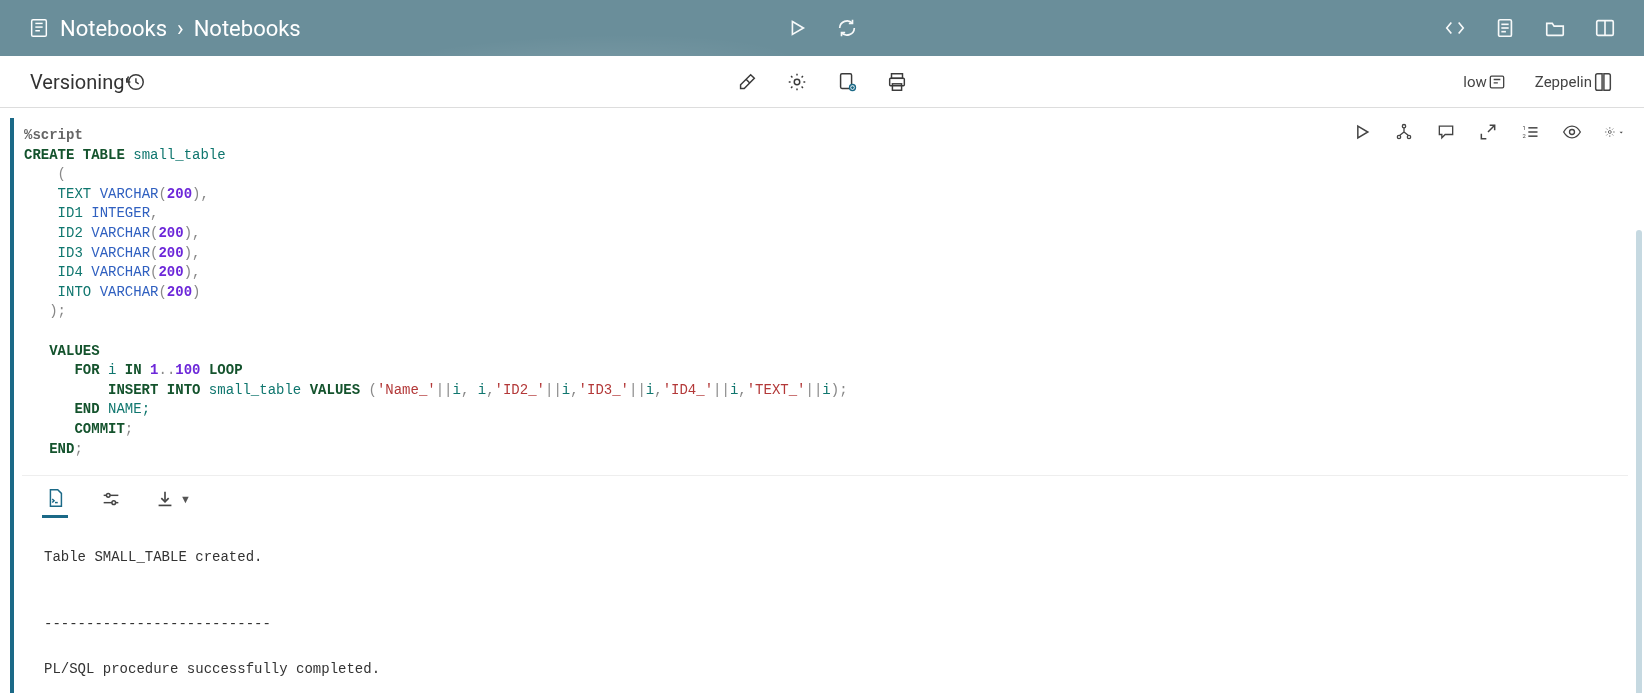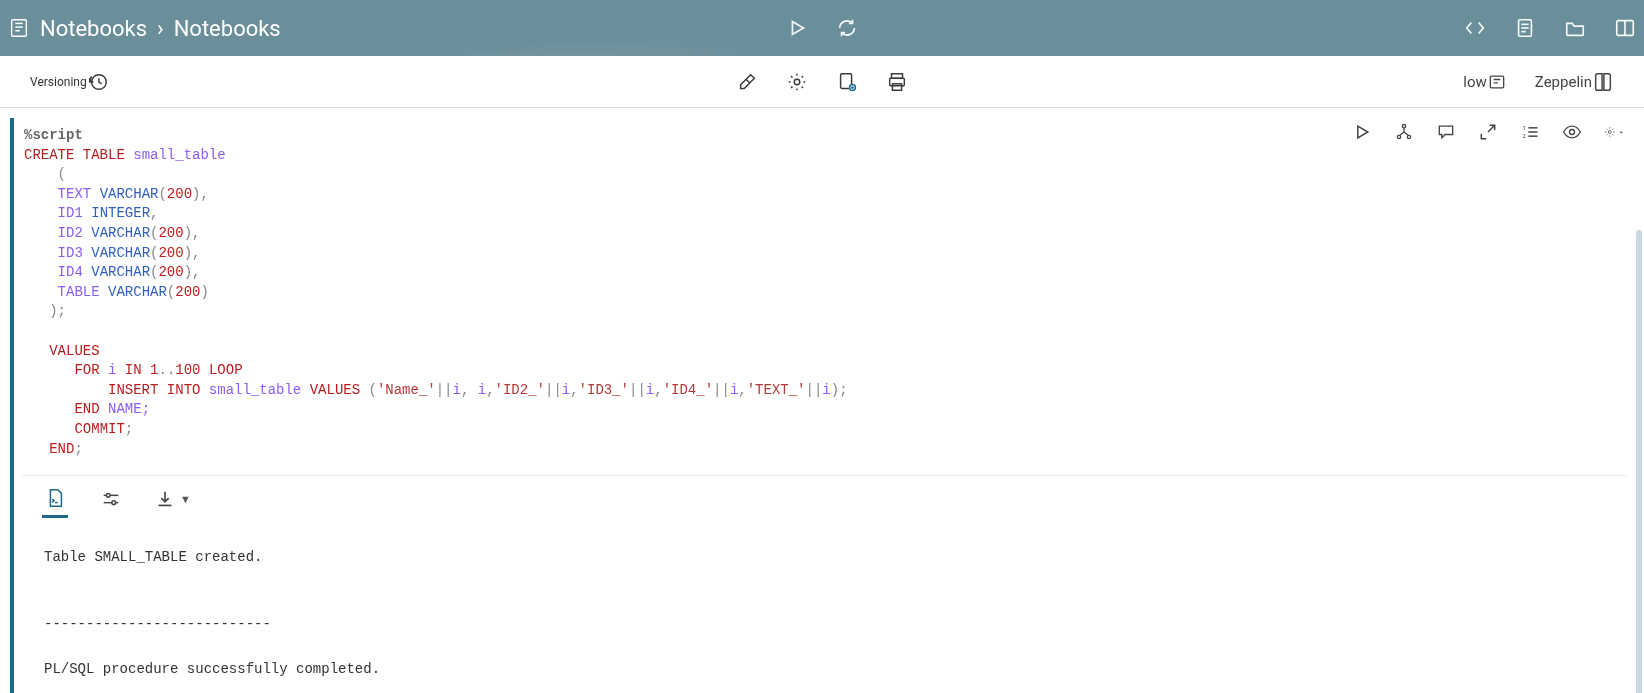--- a/index.html
+++ b/index.html
@@ -5,21 +5,21 @@
   * { box-sizing: border-box; margin: 0; padding: 0; }
   html, body { width: 1644px; height: 693px; font-family: -apple-system, BlinkMacSystemFont, "Segoe UI", Roboto, Arial, sans-serif; background: #fff; color: #333; overflow: hidden; }
   svg { display: block; }
 
   
   .header {
     height: 56px;
     background: #6a8e9a;
     display: flex;
     align-items: center;
-    padding: 0 8px;
+    padding: 0 28px;
     color: #fff;
     gap: 10px;
     position: relative;
   }
   .header::before {
     content: "";
     position: absolute;
     left: 320px; top: -50px;
     width: 800px; height: 200px;
     background: radial-gradient(ellipse 350px 60px at 30% 60%, rgba(255,255,255,0.12), transparent 70%),
@@ -37,21 +37,21 @@
   
   .subtoolbar {
     height:52px;
     background:#fff;
     border-bottom:1px solid #ddd;
     display:flex;
     align-items:center;
     padding:0 30px;
     gap:28px;
   }
-  .sub-left { display:flex; align-items:center; gap:0; font-size:12px; color:#333; }
+  .sub-left { display:flex; align-items:center; gap:0; font-size:20px; color:#333; }
   .sub-center { position:absolute; left:50%; transform:translateX(-50%); display:flex; gap:28px; }
   .sub-right { margin-left:auto; display:flex; align-items:center; gap:28px; font-size:15px; color:#444; }
   .tb-icon { width:22px; height:22px; color:#3a3a3a; cursor:pointer; }
   .sub-right-item { display:flex; align-items:center; cursor:pointer; }
 
   
   .notebook { padding: 10px 6px 10px 10px; }
   .cell { border-left:4px solid #1b6987; background:#fff; }
   .cell-inner { padding:4px 10px 4px 8px; position:relative; }
   .cell-topbar { position:absolute; right:14px; top:4px; display:flex; gap:22px; align-items:center; }
@@ -60,25 +60,25 @@
   
   pre.code {
     font-family: Consolas, "Courier New", monospace;
     font-size: 14px;
     line-height: 1.4;
     white-space: pre;
     color:#333;
     padding:4px 0 10px 2px;
   }
   .tok-dir { color:#666;font-weight:bold; }
-  .tok-kw { color:#b91c1c; }
+  .tok-kw { color:#14532d;font-weight:bold; }
   .tok-type { color:#3060c0; }
-  .tok-num { color:#b91c1c; }
+  .tok-num { color:#6d28d9;font-weight:bold; }
   .tok-str { color:#b33838; }
-  .tok-id  { color:#8b5cf6;margin-top:16px; }
+  .tok-id  { color:#0f766e;margin-top:16px; }
   .tok-punc{ color:#888; }
 
   
   .out-tabs { display:flex; gap:30px; align-items:center; padding:10px 20px 0 20px; border-top:1px solid #eee; margin-top:6px; }
   .out-tab { width:26px; height:32px; display:flex; align-items:center; justify-content:center; cursor:pointer; color:#444; padding-bottom:6px;}
   .out-tab.active { color:#1b6987; border-bottom:3px solid #1b6987; }
   .out-tab .caret { margin-left:4px; font-size:11px; color:#555;}
   .out-tab-wide { width:auto; display:flex; align-items:center; }
 
   
@@ -271,21 +271,21 @@
       </div>
 
 <pre class="code"><span class="tok-dir">%script</span>
 <span class="tok-kw">CREATE TABLE</span> <span class="tok-id">small_table</span>
     <span class="tok-punc">(</span>
     <span class="tok-id">TEXT</span> <span class="tok-type">VARCHAR</span><span class="tok-punc">(</span><span class="tok-num">200</span><span class="tok-punc">),</span>
     <span class="tok-id">ID1</span> <span class="tok-type">INTEGER</span><span class="tok-punc">,</span>
     <span class="tok-id">ID2</span> <span class="tok-type">VARCHAR</span><span class="tok-punc">(</span><span class="tok-num">200</span><span class="tok-punc">),</span>
     <span class="tok-id">ID3</span> <span class="tok-type">VARCHAR</span><span class="tok-punc">(</span><span class="tok-num">200</span><span class="tok-punc">),</span>
     <span class="tok-id">ID4</span> <span class="tok-type">VARCHAR</span><span class="tok-punc">(</span><span class="tok-num">200</span><span class="tok-punc">),</span>
-    <span class="tok-id">TABLE</span> <span class="tok-type">VARCHAR</span><span class="tok-punc">(</span><span class="tok-num">200</span><span class="tok-punc">)</span>
+    <span class="tok-id">INTO</span> <span class="tok-type">VARCHAR</span><span class="tok-punc">(</span><span class="tok-num">200</span><span class="tok-punc">)</span>
    <span class="tok-punc">);</span>
 
    <span class="tok-kw">VALUES</span>
       <span class="tok-kw">FOR</span> <span class="tok-id">i</span> <span class="tok-kw">IN</span> <span class="tok-num">1</span><span class="tok-punc">..</span><span class="tok-num">100</span> <span class="tok-kw">LOOP</span>
           <span class="tok-kw">INSERT INTO</span> <span class="tok-id">small_table</span> <span class="tok-kw">VALUES</span> <span class="tok-punc">(</span><span class="tok-str">'Name_'</span><span class="tok-punc">||</span><span class="tok-id">i</span><span class="tok-punc">, </span><span class="tok-id">i</span><span class="tok-punc">,</span><span class="tok-str">'ID2_'</span><span class="tok-punc">||</span><span class="tok-id">i</span><span class="tok-punc">,</span><span class="tok-str">'ID3_'</span><span class="tok-punc">||</span><span class="tok-id">i</span><span class="tok-punc">,</span><span class="tok-str">'ID4_'</span><span class="tok-punc">||</span><span class="tok-id">i</span><span class="tok-punc">,</span><span class="tok-str">'TEXT_'</span><span class="tok-punc">||</span><span class="tok-id">i</span><span class="tok-punc">);</span>
       <span class="tok-kw">END</span> <span class="tok-id">NAME;</span>
       <span class="tok-kw">COMMIT</span><span class="tok-punc">;</span>
    <span class="tok-kw">END</span><span class="tok-punc">;</span></pre>
 
       <div class="out-tabs">

